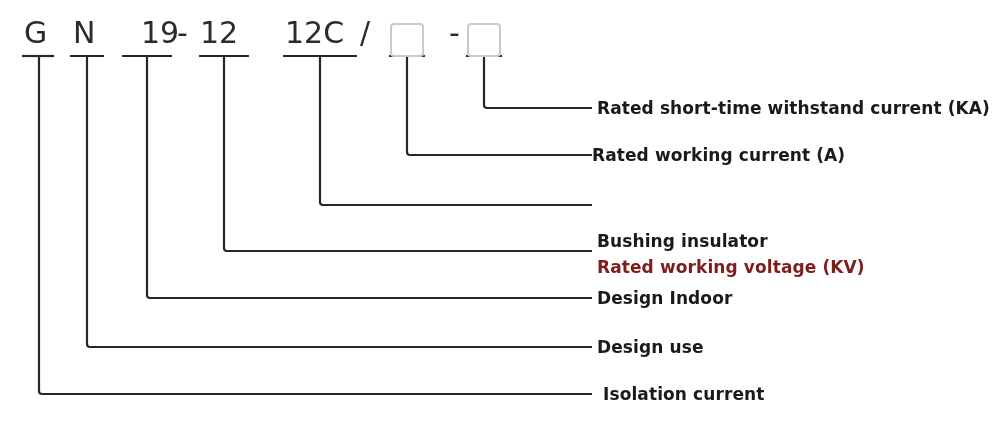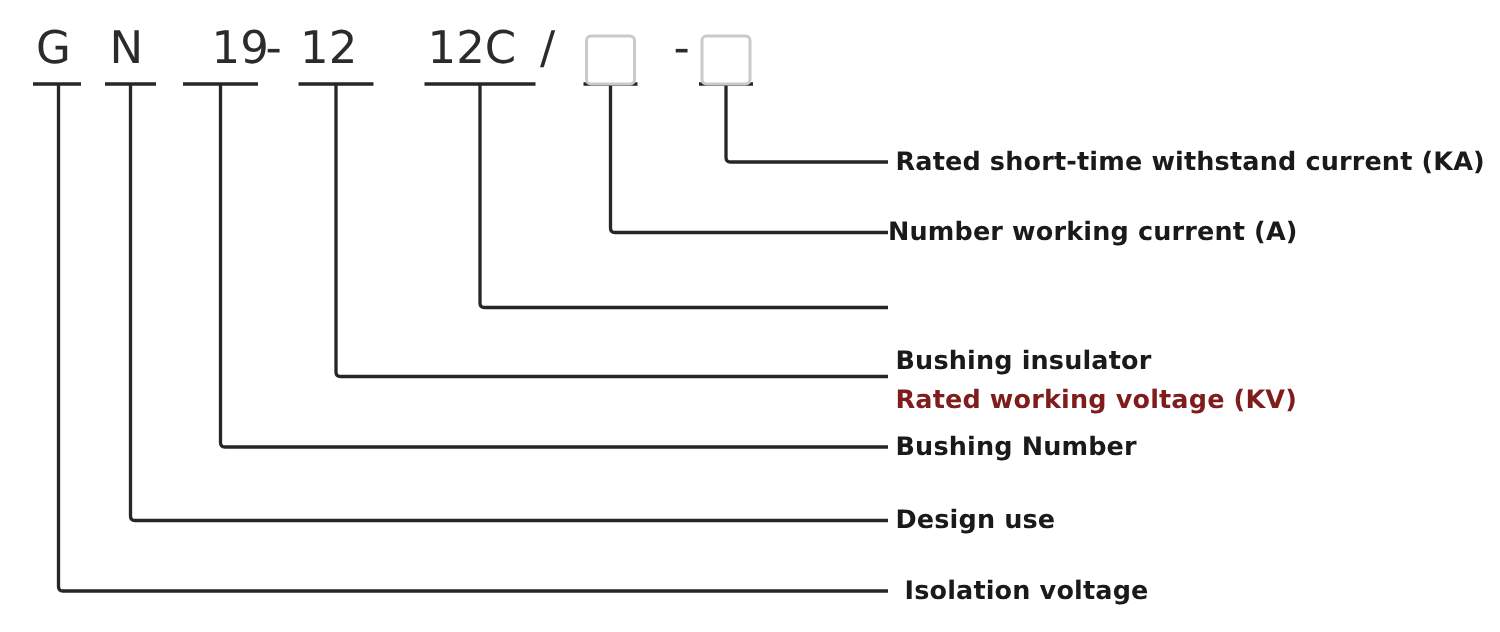--- a/index.html
+++ b/index.html
@@ -93,21 +93,21 @@
       <div class="code-token" style="left: 200px; top: 18px; text-align: center;">12</div>
       <div class="code-token" style="left: 285px; top: 18px;">12C</div>
       <div class="code-token" style="left: 360px; top: 18px;">/</div>
       <div class="code-token" style="left: 449px; top: 18px;">-</div>
       <div class="code-box" style="left: 390px; top: 23px; width: 34px; height: 34px; border-color: rgb(202, 202, 202);"></div>
       <div class="code-box" style="left: 467px; top: 23px; width: 34px; height: 34px; border-color: rgb(202, 202, 202);"></div>
     </div>
 
   <div class="label-layer">
       <div class="leader-label" style="left: 597px; top: 100px; color: rgb(26, 26, 26);">Rated short-time withstand current (KA)</div>
-      <div class="leader-label" style="left: 592px; top: 147px; color: rgb(26, 26, 26);">Number working current (A)</div>
+      <div class="leader-label" style="left: 592px; top: 147px; color: rgb(26, 26, 26);">Rated working current (A)</div>
       <div class="leader-label" style="left: 597px; top: 197px; color: rgb(26, 26, 26); margin-top: 36px;">Bushing insulator</div>
       <div class="leader-label" style="left: 597px; top: 243px; color: #7f1d1d; margin-top: 16px;">Rated working voltage (KV)</div>
-      <div class="leader-label" style="left: 597px; top: 290px; color: rgb(26, 26, 26);">Bushing Number</div>
+      <div class="leader-label" style="left: 597px; top: 290px; color: rgb(26, 26, 26);">Design Indoor</div>
       <div class="leader-label" style="left: 597px; top: 339px; color: rgb(26, 26, 26);">Design use</div>
-      <div class="leader-label" style="left: 603px; top: 386px; color: rgb(26, 26, 26);">Isolation voltage</div>
+      <div class="leader-label" style="left: 603px; top: 386px; color: rgb(26, 26, 26);">Isolation current</div>
     </div>
 
 </div>
 
 </body></html>

